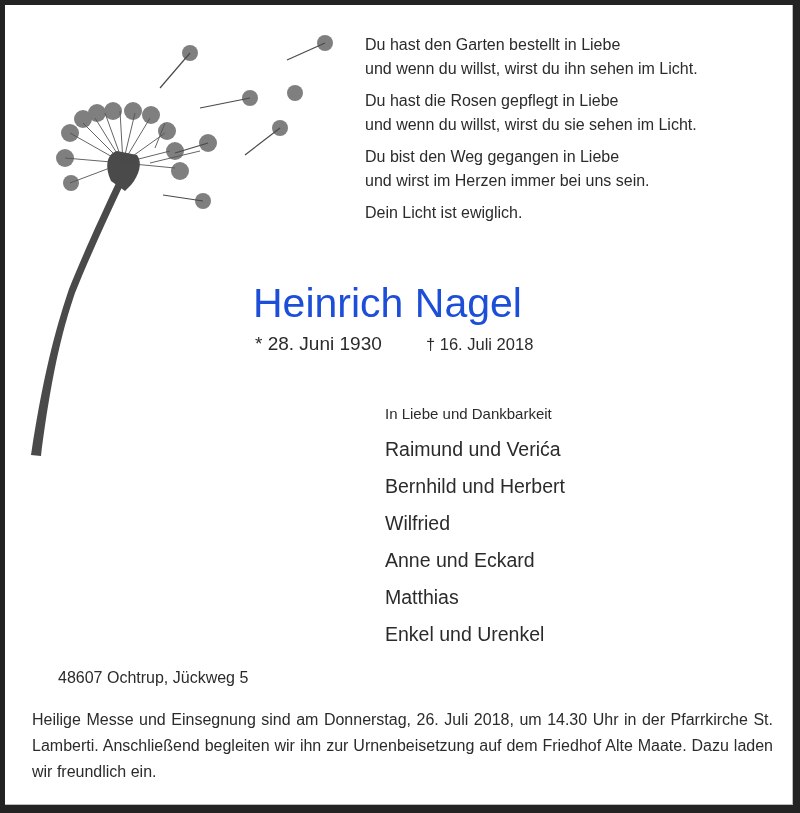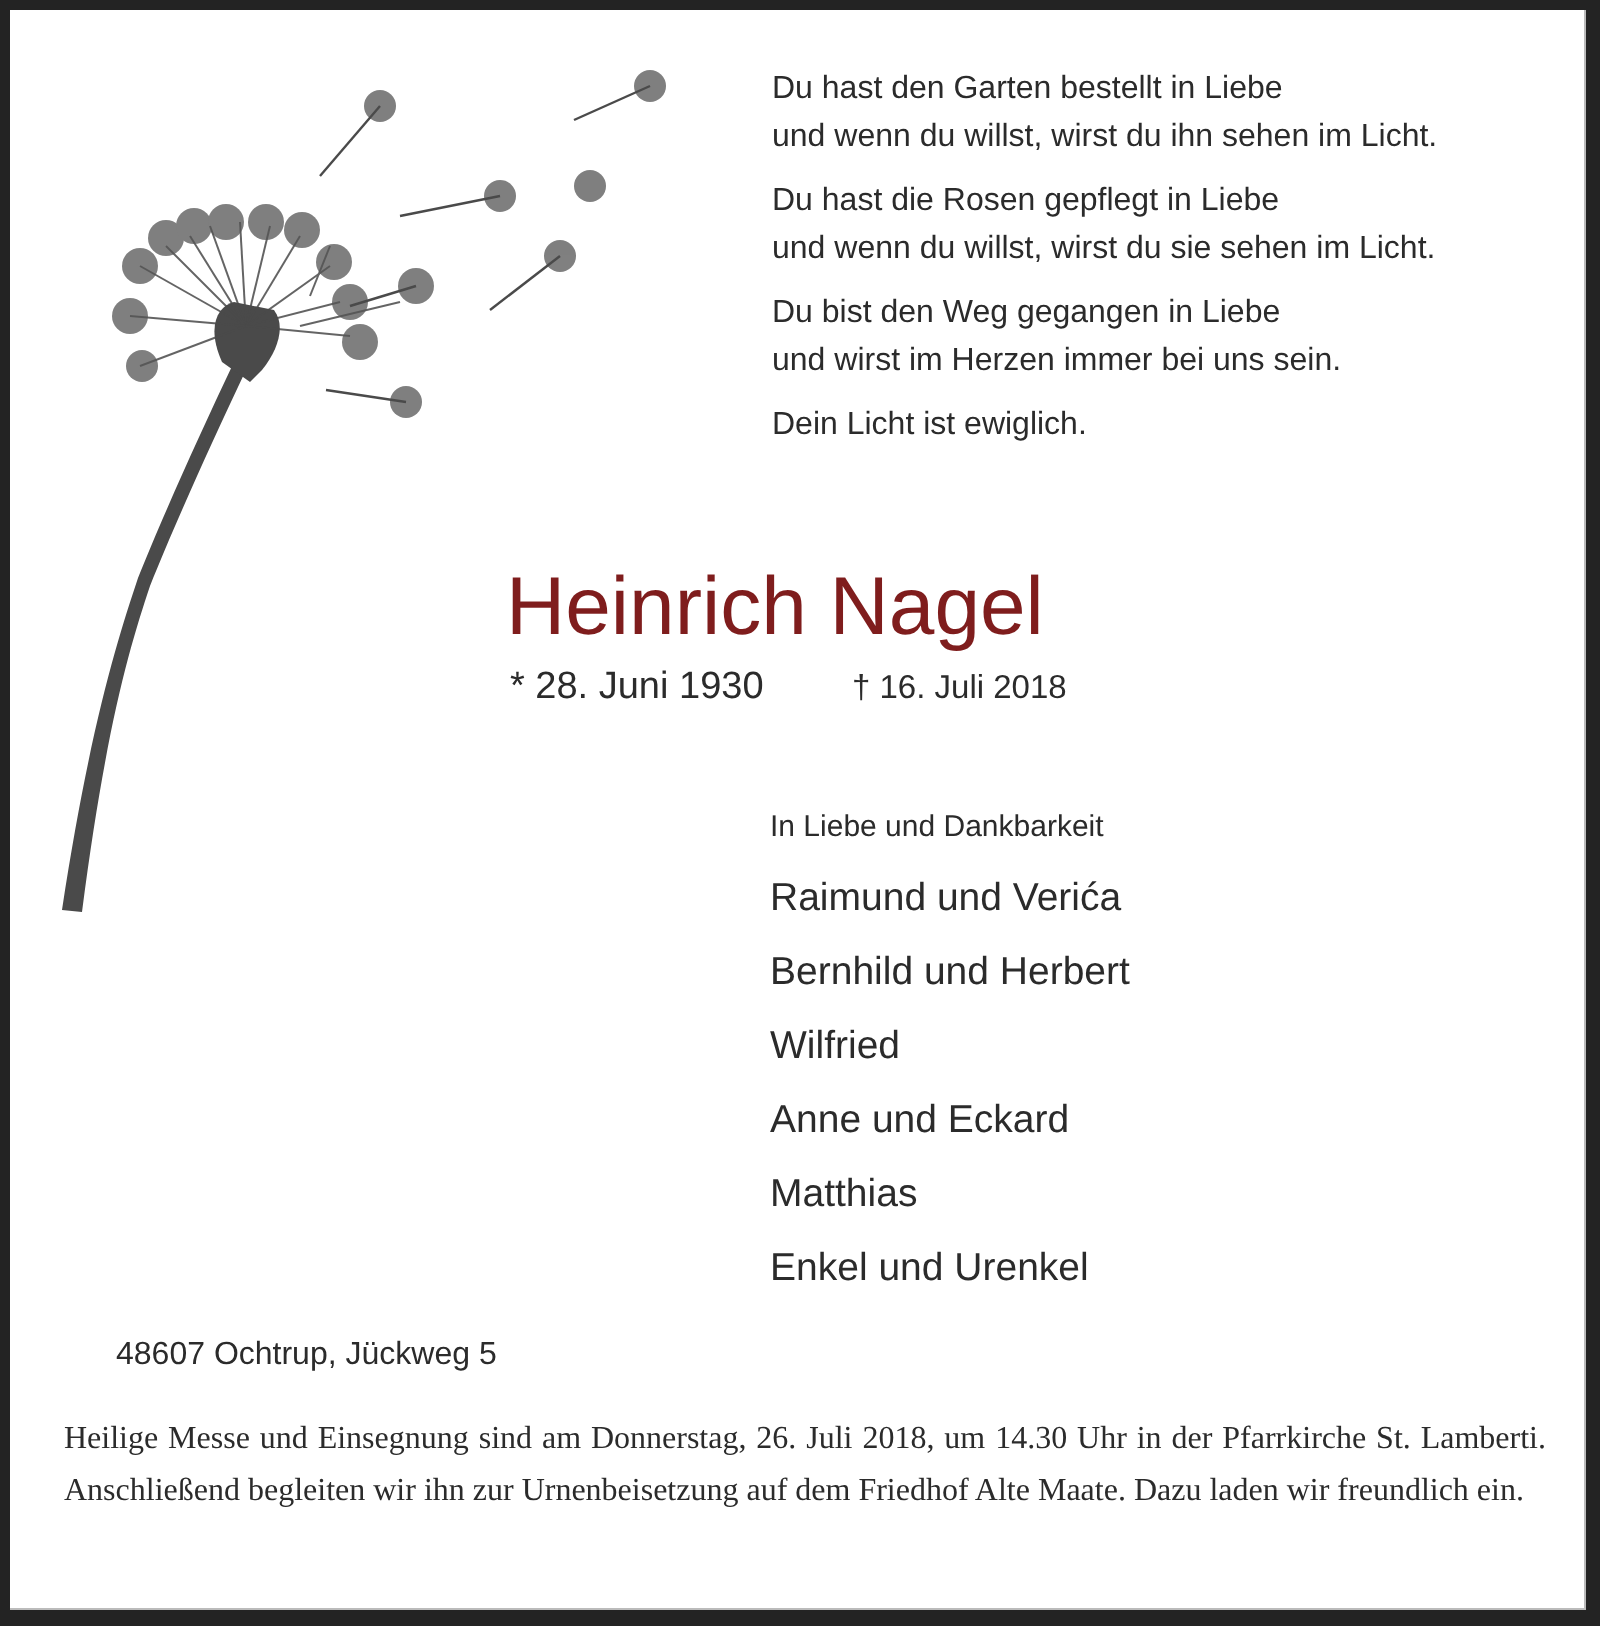--- a/index.html
+++ b/index.html
@@ -2,31 +2,31 @@
 <html><head>
 <meta charset="utf-8">
 <style>
   html, body { margin: 0; padding: 0; }
   body { width: 800px; height: 813px; background: #232323; position: relative; overflow: hidden; }
   .page {
     position: absolute; left: 5px; top: 5px; width: 788px; height: 800px;
     background: #ffffff; box-shadow: inset -1px -1px 0 #bbb;
     font-family: "Liberation Sans", sans-serif; color: #2b2b2b;
   }
-  .poem { position: absolute; left: 381px; top: 28px; font-size: 16px; line-height: 24px; }
+  .poem { position: absolute; left: 360px; top: 28px; font-size: 16px; line-height: 24px; }
   .poem .stanza { margin-bottom: 8px; }
   .poem .line { white-space: nowrap; }
-  .name { position: absolute; left: 248px; top: 274px; font-size: 41px; line-height: 48px; color: #7f1d1d; white-space: nowrap; }
+  .name { position: absolute; left: 248px; top: 274px; font-size: 41px; line-height: 48px; color: #1d4ed8; white-space: nowrap; }
   .born { position: absolute; left: 250px; top: 328px; font-size: 19px; line-height: 22px; white-space: nowrap; }
   .died { position: absolute; left: 421px; top: 328px; font-size: 16.5px; line-height: 22px; white-space: nowrap; }
   .mourners { position: absolute; left: 380px; top: 398px; }
   .mourners .intro { font-size: 15px; line-height: 22px; margin-bottom: 6px; white-space: nowrap; }
   .mourners .m { font-size: 19.5px; line-height: 37px; white-space: nowrap; }
   .address { position: absolute; left: 27px; top: 662px; font-size: 16px; line-height: 22px; white-space: nowrap; margin-left: 26px; }
-  .notice { position: absolute; left: 27px; top: 702px; width: 741px; font-size: 16px; line-height: 26px; text-align: justify; font-family: Liberation Serif, serif; }
+  .notice { position: absolute; left: 27px; top: 702px; width: 741px; font-size: 16px; line-height: 26px; text-align: justify; }
   .flower { position: absolute; left: 20px; top: 18px; }
 </style>
 </head>
 <body>
 
 <div class="page">
 
   <svg class="flower" width="340" height="440" viewBox="0 0 340 440">
     <g fill="#4a4a4a" stroke="none">
       <path d="M6 432 L16 433 C28 340 40 300 50 270 C62 240 80 200 98 162 L92 158 C74 196 56 236 44 266 C34 296 20 340 6 432 Z"></path>

